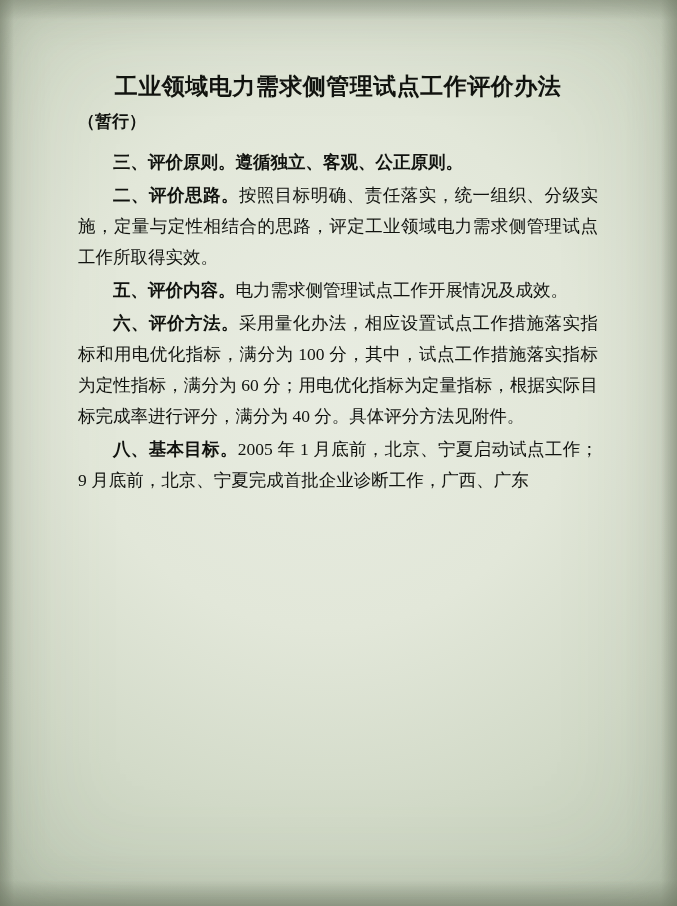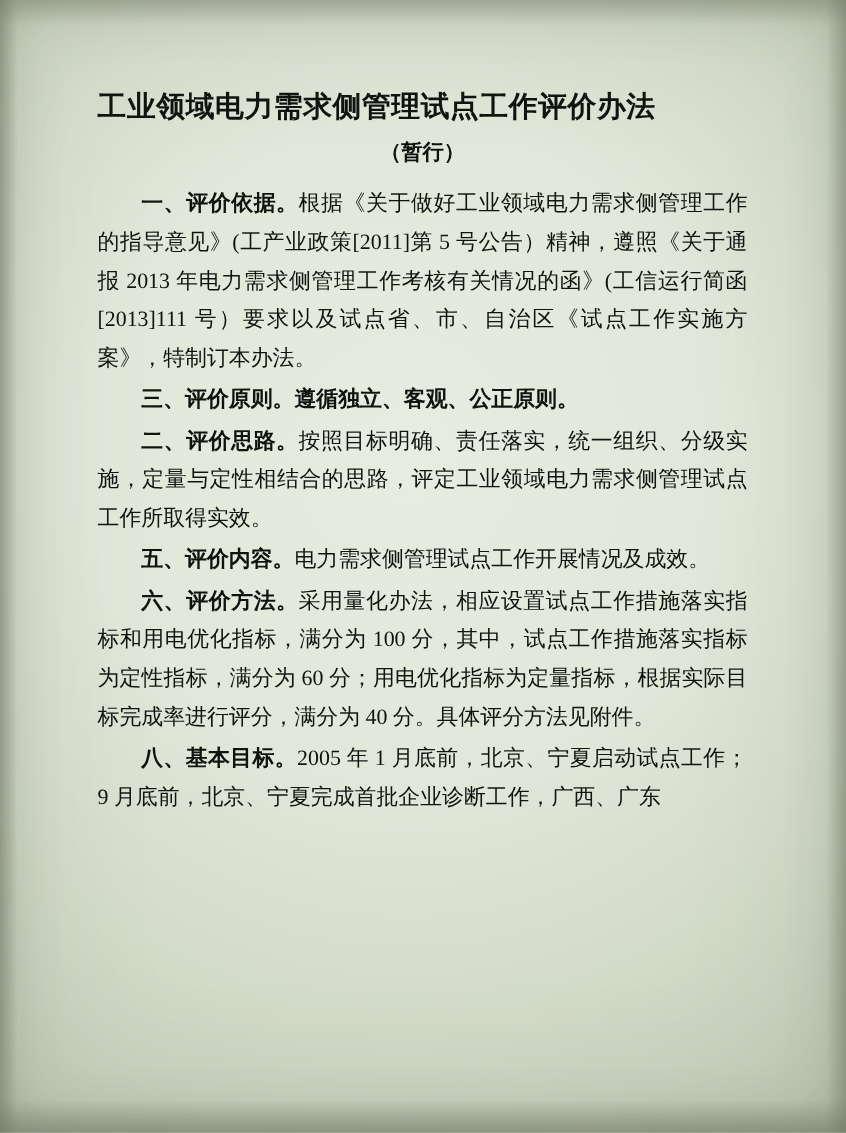--- a/index.html
+++ b/index.html
@@ -57,30 +57,29 @@
 
   .content {
     position: absolute;
     left: 78px;
     top: 72px;
     width: 520px;
     color: #11130f;
   }
 
   .doc-title {
-    text-align: left;
+    text-align: center;
     font-size: 23px;
     font-weight: bold;
     letter-spacing: 0.5px;
     margin: 0 0 10px 0;
     line-height: 1.2;
     font-family: "DejaVu Serif", "Liberation Serif", serif;
   }
   .doc-subtitle {
-    text-align: center;
     font-size: 17px;
     font-weight: bold;
     margin: 0 0 14px 0;
     font-family: "DejaVu Serif", "Liberation Serif", serif;
   }
 
   .para {
     font-size: 17.5px;
     line-height: 31px;
     text-indent: 2em;
@@ -104,23 +103,20 @@
 <div class="page">
   <div class="edge-top"></div>
   <div class="edge-left"></div>
   <div class="edge-right"></div>
   <div class="edge-bottom"></div>
 
   <div class="content">
     <h1 class="doc-title">工业领域电力需求侧管理试点工作评价办法</h1>
     <div class="doc-subtitle">（暂行）</div>
 
-    <p class="para">
-      <span class="lead">一、评价依据。</span><span class="body">根据《关于做好工业领域电力需求侧管理工作的指导意见》(工产业政策[2011]第 5 号公告）精神，遵照《关于通报 2013 年电力需求侧管理工作考核有关情况的函》(工信运行简函[2013]111 号）要求以及试点省、市、自治区《试点工作实施方案》，特制订本办法。</span>
-    </p>
 
     <p class="para bold-body">
       <span class="lead">三、评价原则。</span><span class="body">遵循独立、客观、公正原则。</span>
     </p>
 
     <p class="para">
       <span class="lead">二、评价思路。</span><span class="body">按照目标明确、责任落实，统一组织、分级实施，定量与定性相结合的思路，评定工业领域电力需求侧管理试点工作所取得实效。</span>
     </p>
 
 

